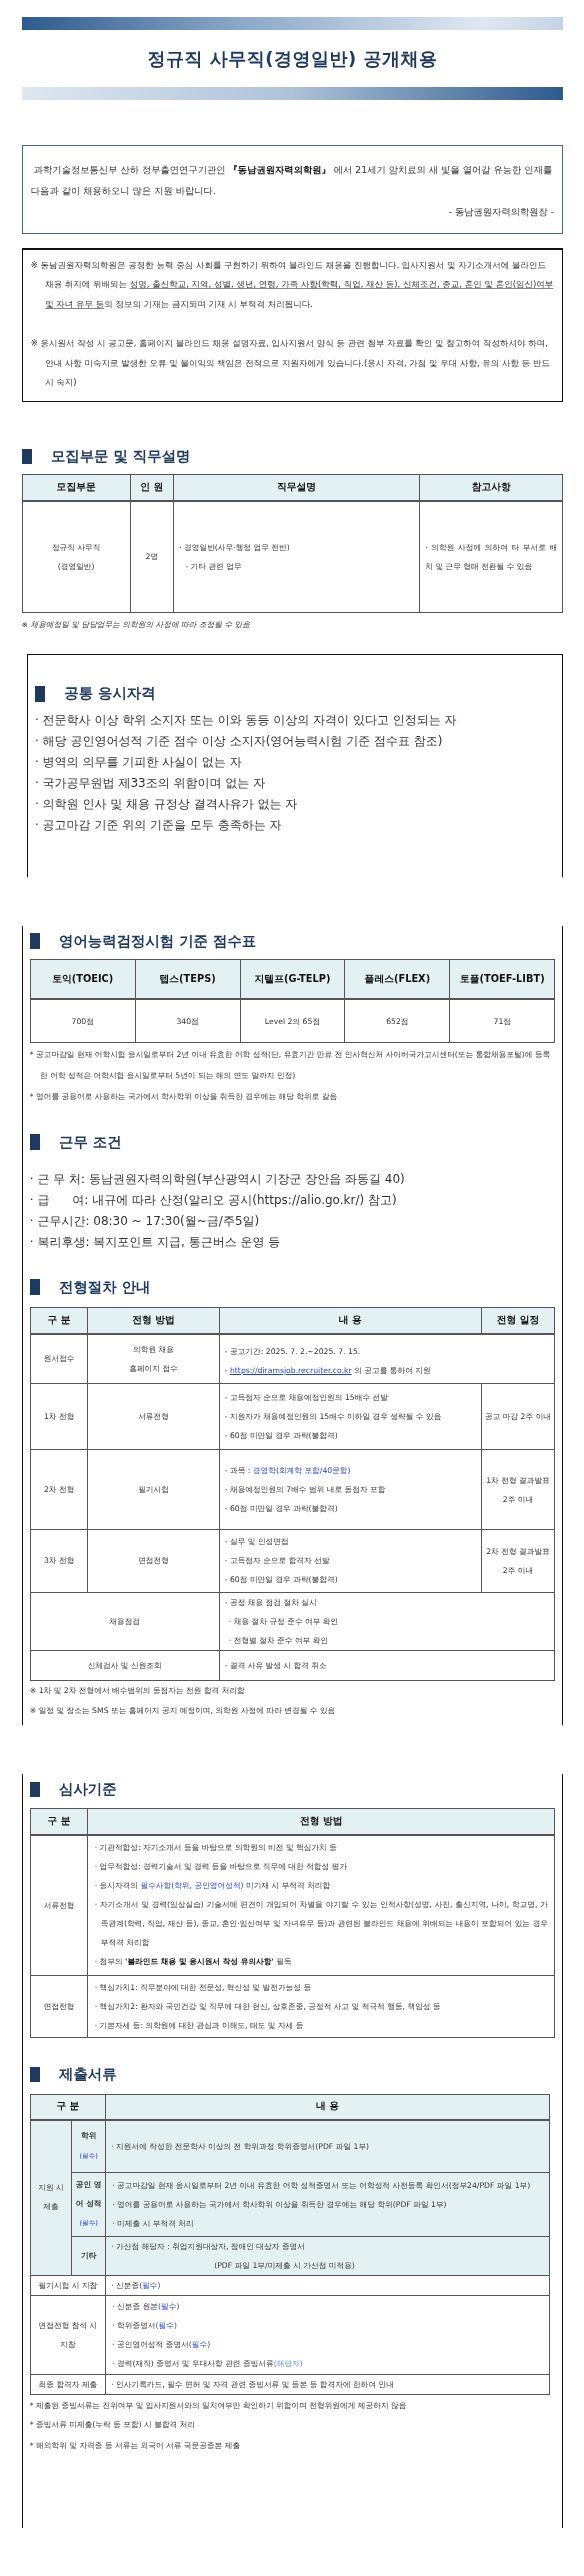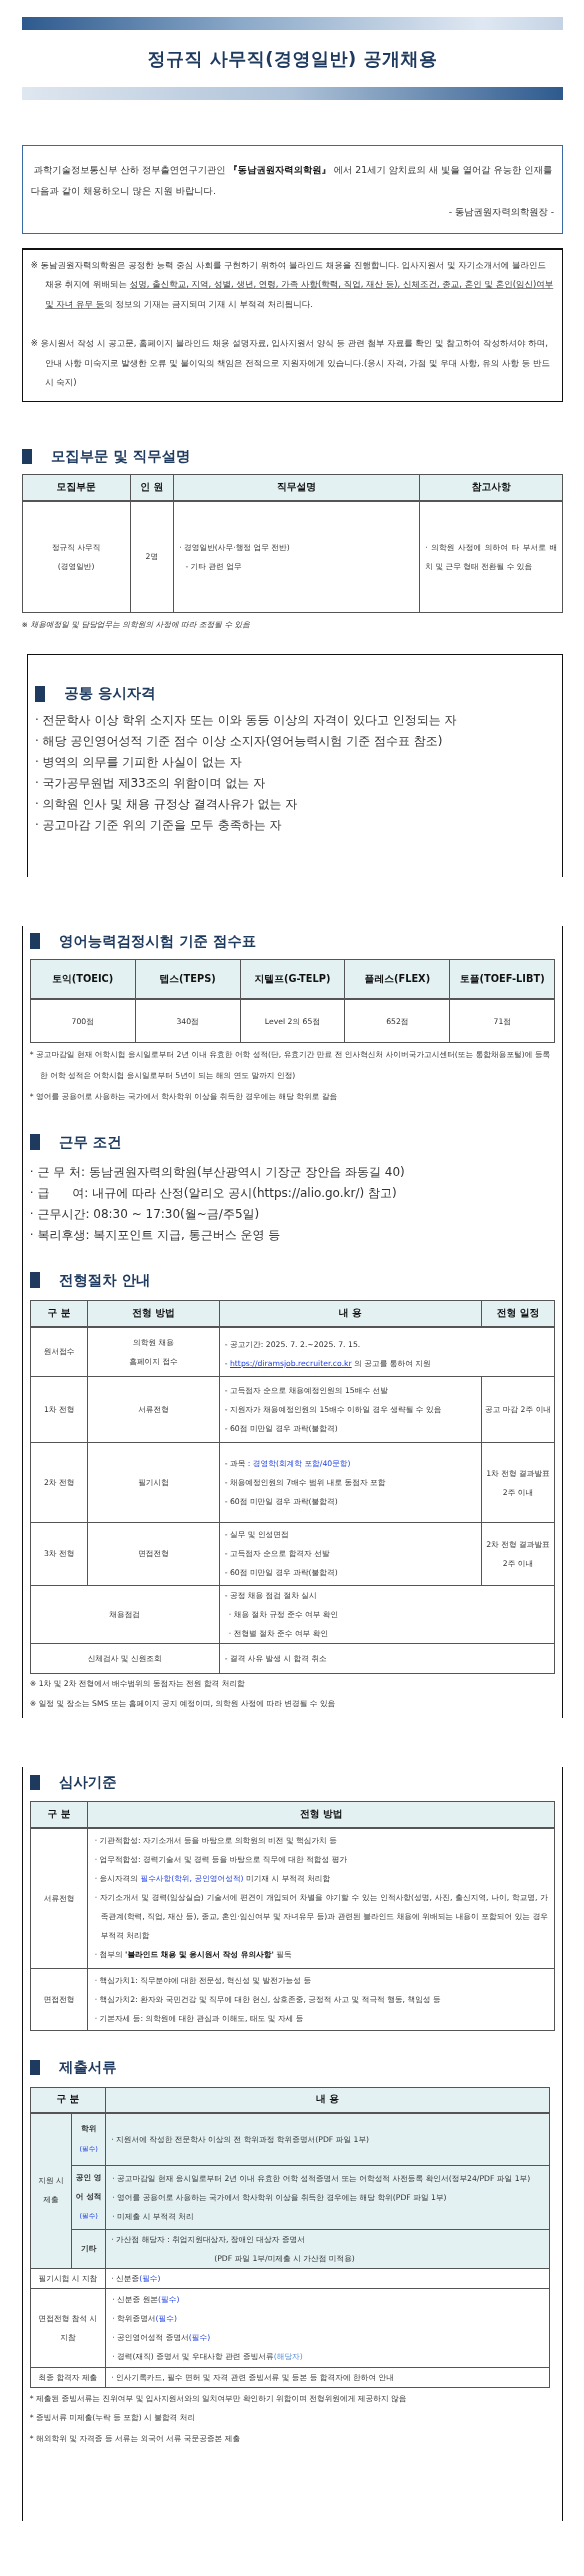--- a/index.html
+++ b/index.html
@@ -119,21 +119,21 @@
       </tr>
     </tbody>
       </table>
     <p class="note" style="margin-top:2.1px;">* 공고마감일 현재 어학시험 응시일로부터 2년 이내 유효한 어학 성적(단, 유효기간 만료 전 인사혁신처 사이버국가고시센터(또는 통합채용포털)에 등록한 어학 성적은 어학시험 응시일로부터 5년이 되는 해의 연도 말까지 인정)</p>
     <p class="note" style="margin-top:1px;">* 영어를 공용어로 사용하는 국가에서 학사학위 이상을 취득한 경우에는 해당 학위로 갈음</p>
 
     <div class="sec-h" style="margin-top:25px;">
         <span class="sq"></span>
         <span>근무 조건</span>
       </div>
-    <div class="list" style="margin-top:10px;">
+    <div class="list" style="margin-top:17px;">
       <p>· 근 무 처: 동남권원자력의학원(부산광역시 기장군 장안읍 좌동길 40)</p>
       <p style="white-space:pre">· 급      여: 내규에 따라 산정(알리오 공시(https://alio.go.kr/) 참고)</p>
       <p>· 근무시간: 08:30 ~ 17:30(월~금/주5일)</p>
       <p>· 복리후생: 복지포인트 지급, 통근버스 운영 등</p>
     </div>
 
     <div class="sec-h" style="margin-top:25px;">
         <span class="sq"></span>
         <span>전형절차 안내</span>
       </div>

